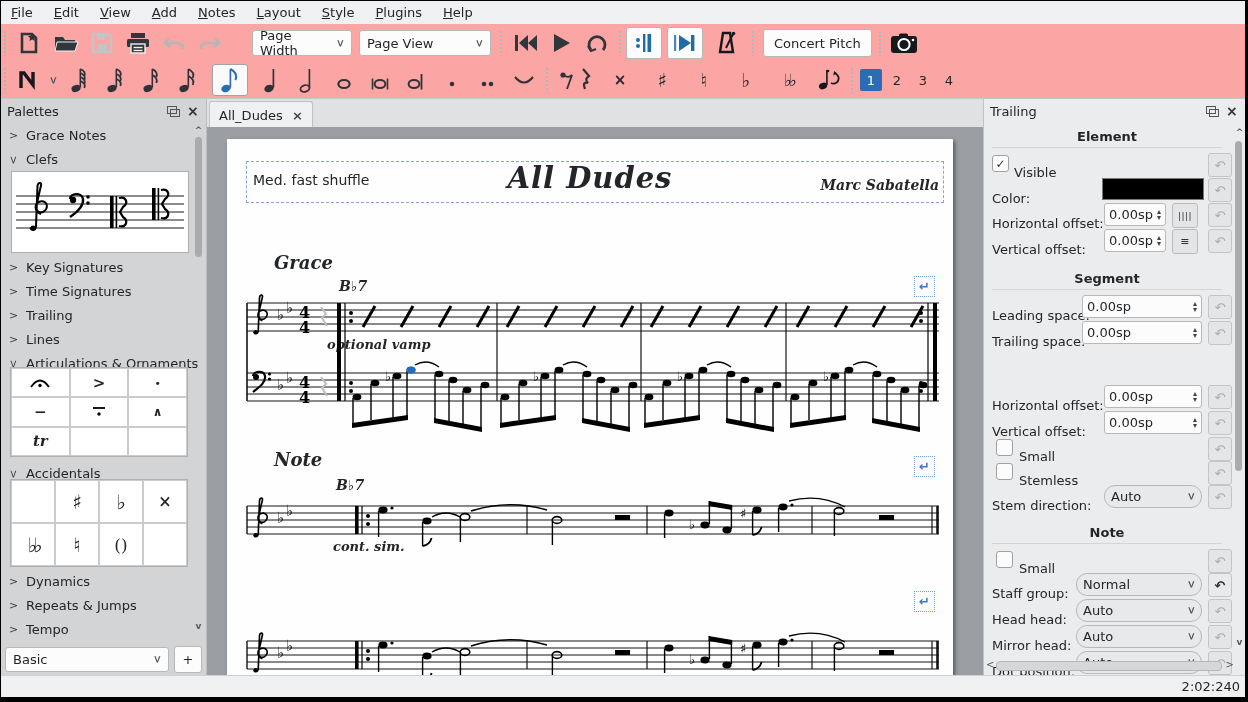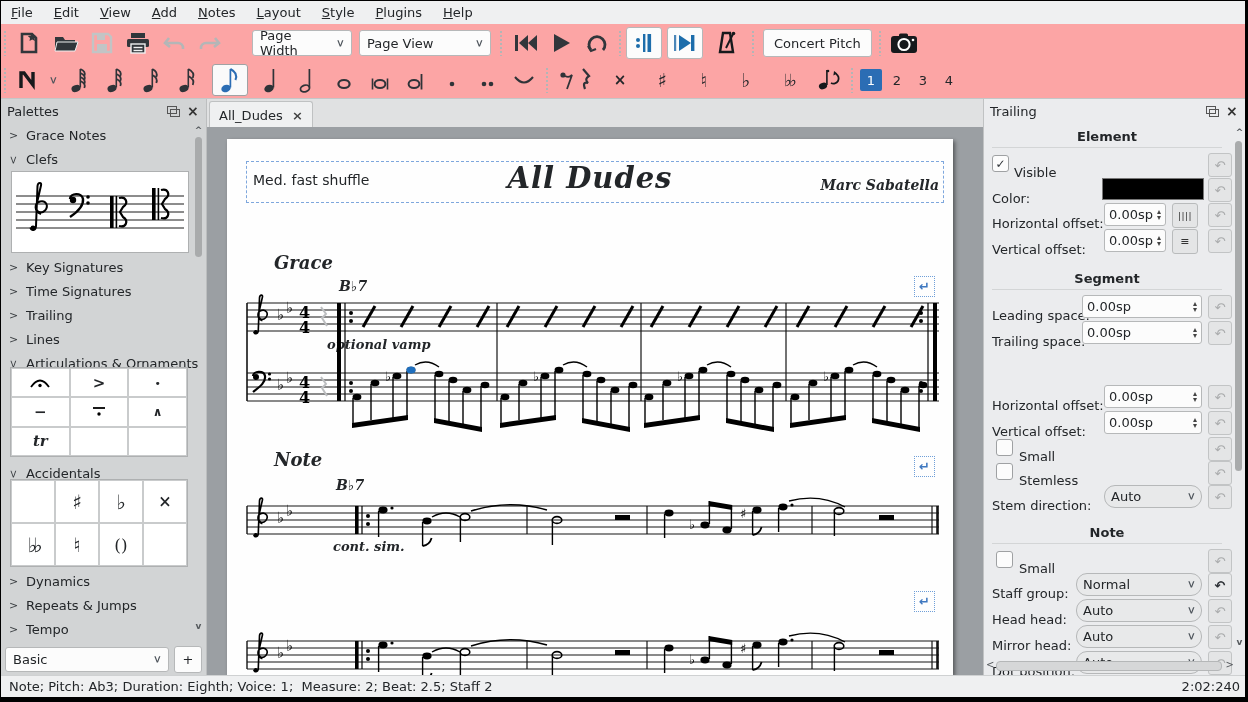--- a/index.html
+++ b/index.html
@@ -876,18 +876,17 @@
       <span class="sarrow" style="bottom:0;">v</span>
     </div>
     <div class="abs" style="left:2px;top:560px;width:248px;height:13px;">
       <span style="position:absolute;left:0;top:0;font-size:10px;color:#55595d;">&lt;</span>
       <div style="position:absolute;left:10px;top:2px;width:224px;height:8px;background:#d6d7d8;border:1px solid #b5b7b8;border-radius:4px;"></div>
       <span style="position:absolute;right:0;top:0;font-size:10px;color:#55595d;">&gt;</span>
     </div>
   </div>
 
   <div class="statusbar">
-    <span style="white-space:pre;">Note; Pitch: Ab3; Duration: Eighth; Voice: 1;  Measure: 2; Beat: 2.5; Staff 2</span>
     <span style="margin-left:auto;">2:02:240</span>
   </div>
   <div class="blk-b"></div>
   <div class="blk-r"></div>
 </div>
 
 </body></html>

